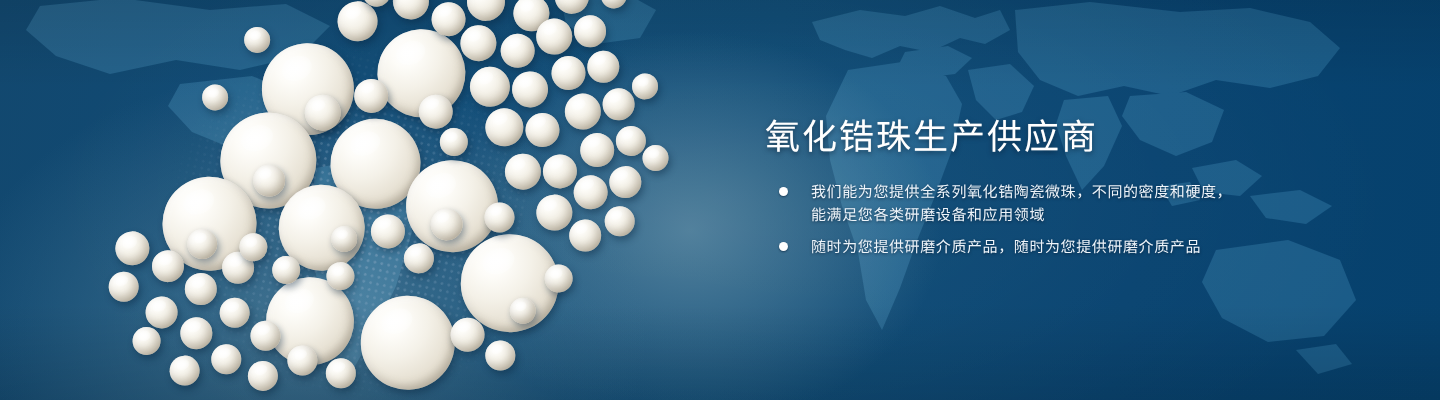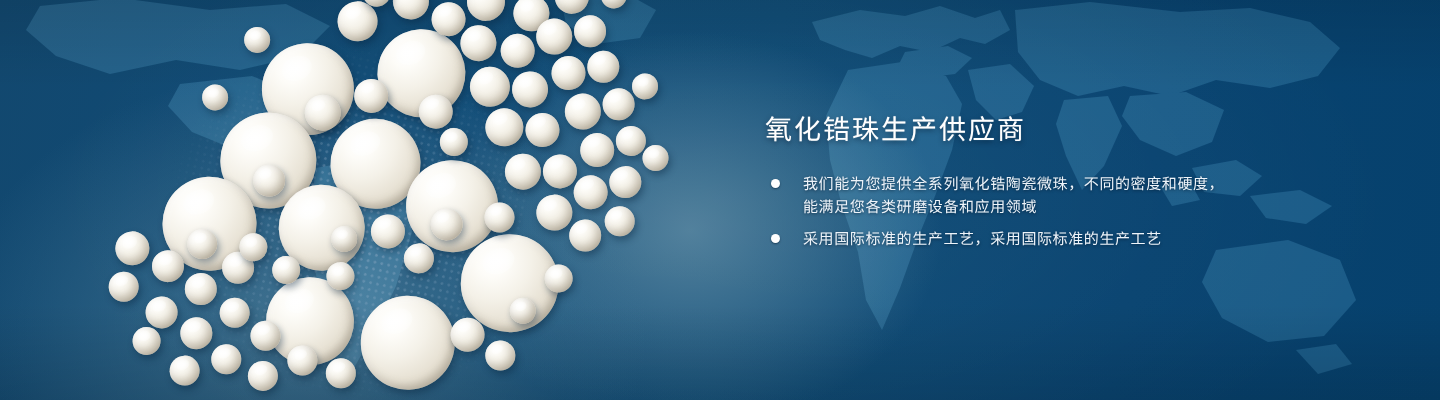--- a/index.html
+++ b/index.html
@@ -83,31 +83,31 @@
   
   .copy{
     position:absolute;
     left:763px; top:0;
     width:560px; height:400px;
   }
   .headline{
     position:absolute;
     left:2px; top:108px;
     margin:0;
-    font-size:27px;
+    font-size:35px;
     font-weight:400;
     letter-spacing:2px;
     color:#ffffff;
     text-shadow:0 2px 5px rgba(0,20,40,.55), 0 0 1px rgba(255,255,255,.4);
     white-space:nowrap;
   }
   .bullets{
     position:absolute;
     left:0; top:168px;
-    margin:4px;padding:0;
+    margin:12px;padding:0;
     list-style:none;
   }
   .bullet{
     position:relative;
     padding-left:36px;
     margin-bottom:9px;
     font-size:15px;
     line-height:23px;
     color:#eef4fa;
     letter-spacing:.6px;
@@ -257,18 +257,18 @@
 
     <h1 class="headline">氧化锆珠生产供应商</h1>
 
     <ul class="bullets">
       <li class="bullet">
         <span class="dot"></span>
         <span>我们能为您提供全系列氧化锆陶瓷微珠，不同的密度和硬度，能满足您各类研磨设备和应用领域</span>
       </li>
       <li class="bullet">
         <span class="dot"></span>
-        <span>采用国际标准的生产工艺，采用国际标准的生产工艺</span>
+        <span>随时为您提供研磨介质产品，随时为您提供研磨介质产品</span>
       </li>
     </ul>
 
   </div>
 </div>
 
 </body></html>

